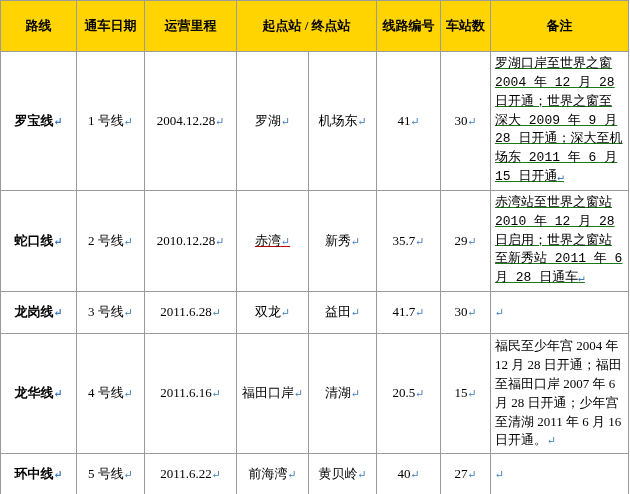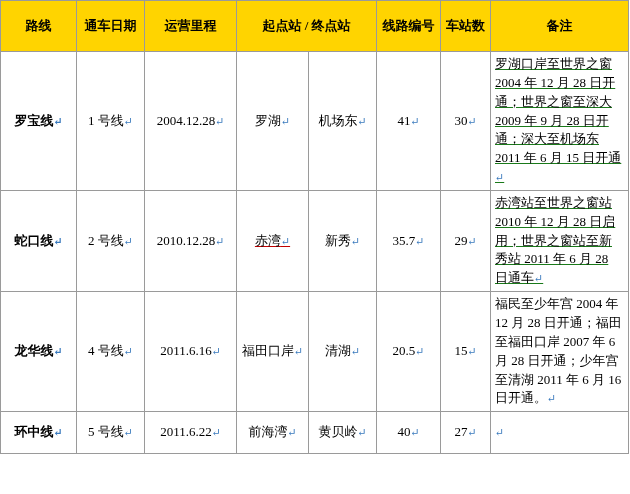--- a/index.html
+++ b/index.html
@@ -67,21 +67,21 @@
   .pilcrow {
     font-size: 11px;
     color: #3a7abd;
   }
   .r-tall    { height: 108px; }
   .r-mid     { height: 92px; }
   .r-short   { height: 42px; }
   .r-med     { height: 86px; }
   .r-last    { height: 42px; }
   .u-under-red   { text-decoration: underline; text-decoration-color: #c00000; }
-  .u-under-green { text-decoration: underline; text-decoration-color: #1a7a1a; }
+  .u-under-green { text-decoration: underline; text-decoration-color: #1a7a1a; font-family: Liberation Mono, monospace; }
   .remark-empty { text-align: left; }
 </style>
 </head>
 <body>
 
 <div class="sheet">
   <table class="metro">
     <colgroup>
       <col class="col-line">
       <col class="col-num">
@@ -117,20 +117,30 @@
       <tr class="r-mid">
         <td class="c-line">蛇口线<span class="pilcrow">↵</span></td>
         <td class="c-num">2 号线<span class="pilcrow">↵</span></td>
         <td class="c-date">2010.12.28<span class="pilcrow">↵</span></td>
         <td class="c-start u-under-red">赤湾<span class="pilcrow">↵</span></td>
         <td class="c-end">新秀<span class="pilcrow">↵</span></td>
         <td class="c-mileage">35.7<span class="pilcrow">↵</span></td>
         <td class="c-stations">29<span class="pilcrow">↵</span></td>
         <td class="c-remark u-under-green">赤湾站至世界之窗站 2010 年 12 月 28 日启用；世界之窗站至新秀站 2011 年 6 月 28 日通车<span class="pilcrow">↵</span></td>
       </tr>
+      <tr class="r-short">
+        <td class="c-line">龙岗线<span class="pilcrow">↵</span></td>
+        <td class="c-num">3 号线<span class="pilcrow">↵</span></td>
+        <td class="c-date">2011.6.28<span class="pilcrow">↵</span></td>
+        <td class="c-start">双龙<span class="pilcrow">↵</span></td>
+        <td class="c-end">益田<span class="pilcrow">↵</span></td>
+        <td class="c-mileage">41.7<span class="pilcrow">↵</span></td>
+        <td class="c-stations">30<span class="pilcrow">↵</span></td>
+        <td class="c-remark remark-empty"><span class="pilcrow">↵</span></td>
+      </tr>
       <tr class="r-med">
         <td class="c-line">龙华线<span class="pilcrow">↵</span></td>
         <td class="c-num">4 号线<span class="pilcrow">↵</span></td>
         <td class="c-date">2011.6.16<span class="pilcrow">↵</span></td>
         <td class="c-start">福田口岸<span class="pilcrow">↵</span></td>
         <td class="c-end">清湖<span class="pilcrow">↵</span></td>
         <td class="c-mileage">20.5<span class="pilcrow">↵</span></td>
         <td class="c-stations">15<span class="pilcrow">↵</span></td>
         <td class="c-remark">福民至少年宫 2004 年 12 月 28 日开通；福田至福田口岸 2007 年 6 月 28 日开通；少年宫至清湖 2011 年 6 月 16 日开通。<span class="pilcrow">↵</span></td>
       </tr>

